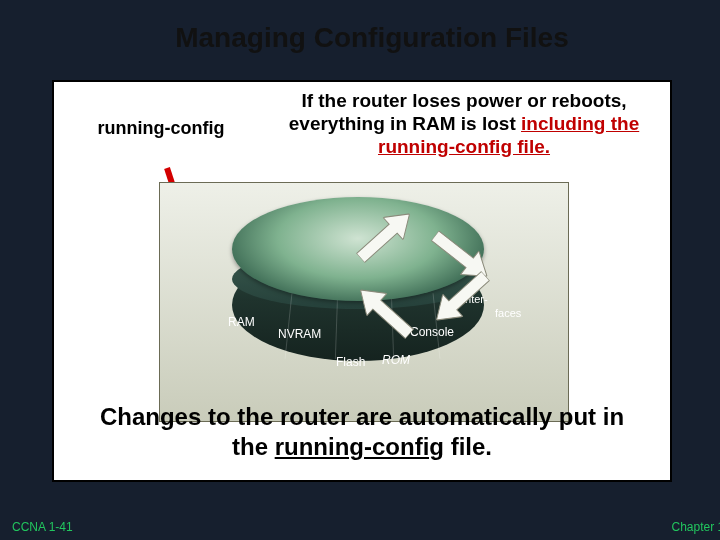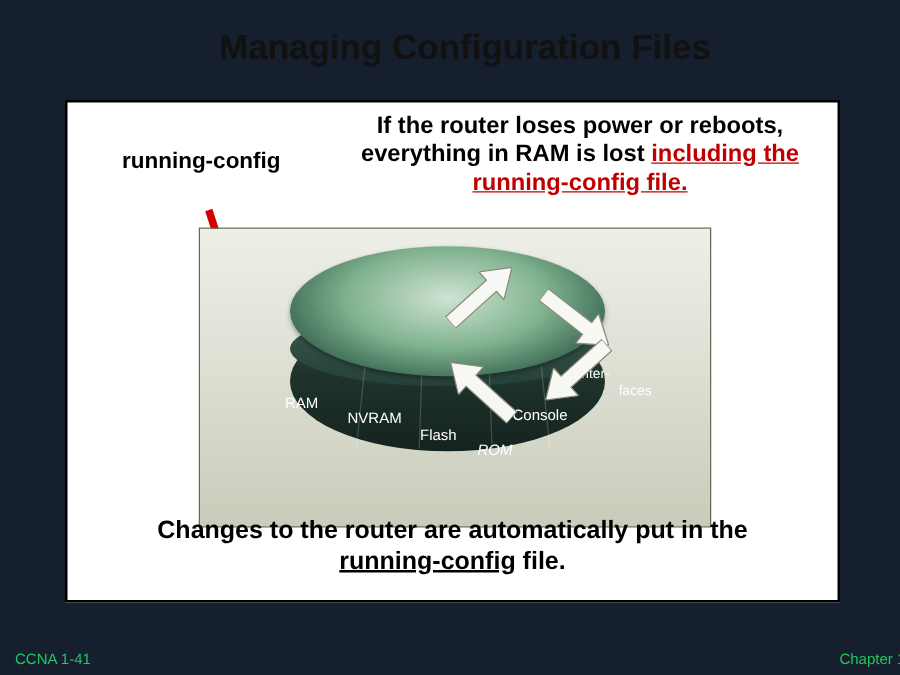--- a/index.html
+++ b/index.html
@@ -3,39 +3,39 @@
 <meta charset="utf-8">
 <style>
   html,body{margin:0;padding:0;width:720px;height:540px;background:#161f2e;font-family:Arial,Helvetica,sans-serif;}
   .slide{position:relative;width:716px;height:540px;padding-left:28px;}
   .title-band{position:absolute;top:0;left:0;right:0;height:74px;text-align:center;}
   .title-band h1{margin:0;padding-top:22px;font-size:28px;font-weight:bold;color:#111;}
   .content-panel{position:absolute;left:52px;top:80px;width:616px;height:398px;background:#fff;border:2px solid #000;}
   .left-caption{position:absolute;left:12px;top:36px;width:190px;text-align:center;font-size:18px;font-weight:bold;color:#000;line-height:1.15;}
   .right-text{position:absolute;left:215px;top:8px;width:390px;text-align:center;font-size:19px;font-weight:bold;color:#000;line-height:1.2;}
   .right-text .em{color:#c00000;text-decoration:underline;}
-  .bottom-text{position:absolute;left:30px;right:30px;bottom:18px;text-align:center;font-size:20px;font-weight:bold;color:#000;line-height:1.25;}
+  .bottom-text{position:absolute;left:30px;right:30px;bottom:18px;text-align:center;font-size:24px;font-weight:bold;color:#000;line-height:1.25;}
   .bottom-text .rc{text-decoration:underline;}
 
   
   .arrow-shaft{position:absolute;left:110px;top:86px;width:6px;height:60px;background:#d30000;transform:rotate(-18deg);transform-origin:top center;}
   .arrow-head{position:absolute;left:119px;top:140px;width:0;height:0;border-left:9px solid transparent;border-right:9px solid transparent;border-top:16px solid #d30000;transform:rotate(-18deg);}
 
   
   .diagram{position:absolute;left:105px;top:100px;width:408px;height:238px;background:linear-gradient(#eef0e8,#c9ccba);border:1px solid #6b6b55;}
   .router{position:absolute;left:72px;top:14px;width:252px;height:186px;}
   .router-top{position:absolute;left:0;top:0;width:252px;height:104px;border-radius:50%;background:radial-gradient(ellipse at 50% 40%,#cfe3d2 0%,#7fb28f 45%,#3f6d56 75%,#244636 100%);box-shadow:0 2px 4px rgba(0,0,0,0.35);}
   .router-body{position:absolute;left:0;top:52px;width:252px;height:112px;border-radius:126px/56px;background:linear-gradient(#2e4a40 0%,#1f332d 45%,#15231f 100%);}
   .router-body::before{content:"";position:absolute;left:0;right:0;top:0;height:60px;border-radius:126px/30px;background:linear-gradient(#3a5a4e,#25403a);}
   .seg{position:absolute;top:96px;width:1px;height:66px;background:rgba(255,255,255,0.18);}
   .seg.s1{left:56px;transform:rotate(6deg);} .seg.s2{left:104px;transform:rotate(2deg);}
   .seg.s3{left:160px;transform:rotate(-2deg);}.seg.s4{left:204px;transform:rotate(-6deg);}
   .r-lbl{position:absolute;color:#fff;font-size:12px;white-space:nowrap;}
   .r-lbl.ram{left:-4px;top:102px;margin-top:16px;} .r-lbl.nvram{left:46px;top:130px;}
-  .r-lbl.flash{left:104px;top:144px;text-align:center;} .r-lbl.rom{left:150px;top:156px;font-style:italic;}
+  .r-lbl.flash{left:104px;top:158px;text-align:center;} .r-lbl.rom{left:150px;top:156px;font-style:italic;}
   .r-lbl.console{left:178px;top:128px;} .r-lbl.if1{left:230px;top:96px;font-size:11px;}
   .r-lbl.if2{left:230px;top:110px;font-size:11px;margin-left:33px;}
   .chev{position:absolute;width:66px;height:30px;}
   .chev svg{width:100%;height:100%;}
   .chev path{fill:#f7f8f3;stroke:#8a8a7a;stroke-width:1;}
   .c1{left:120px;top:24px;transform:rotate(-42deg);} .c2{left:196px;top:44px;transform:rotate(38deg);}
   .c3{left:196px;top:86px;transform:rotate(138deg);} .c4{left:120px;top:100px;transform:rotate(-138deg);}
 
   .footer{position:absolute;left:0;right:0;bottom:0;height:26px;color:#22c55e;font-size:12px;}
   .foot-l{position:absolute;left:12px;bottom:6px;}

